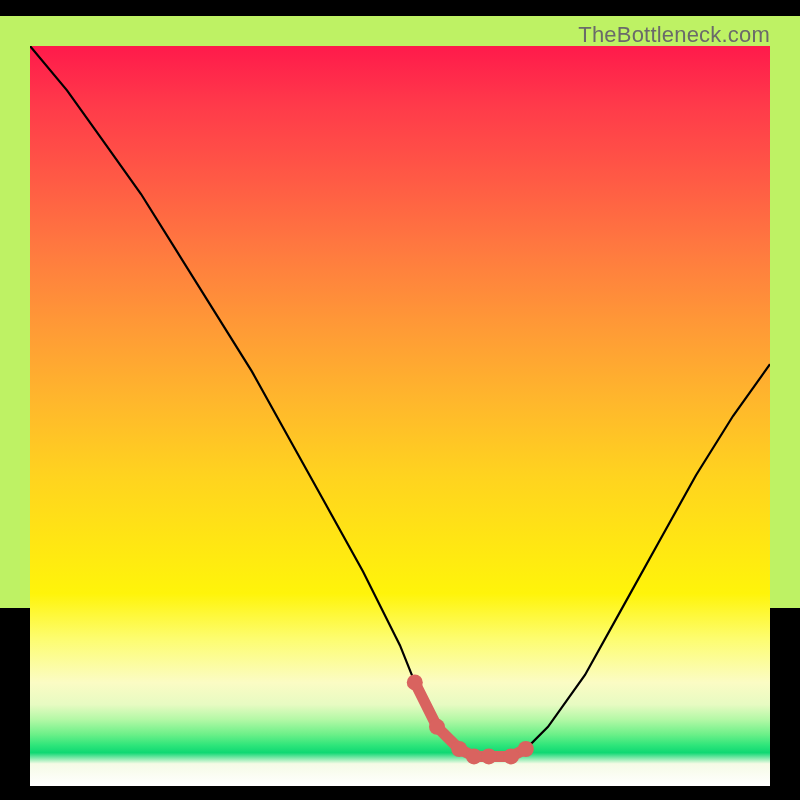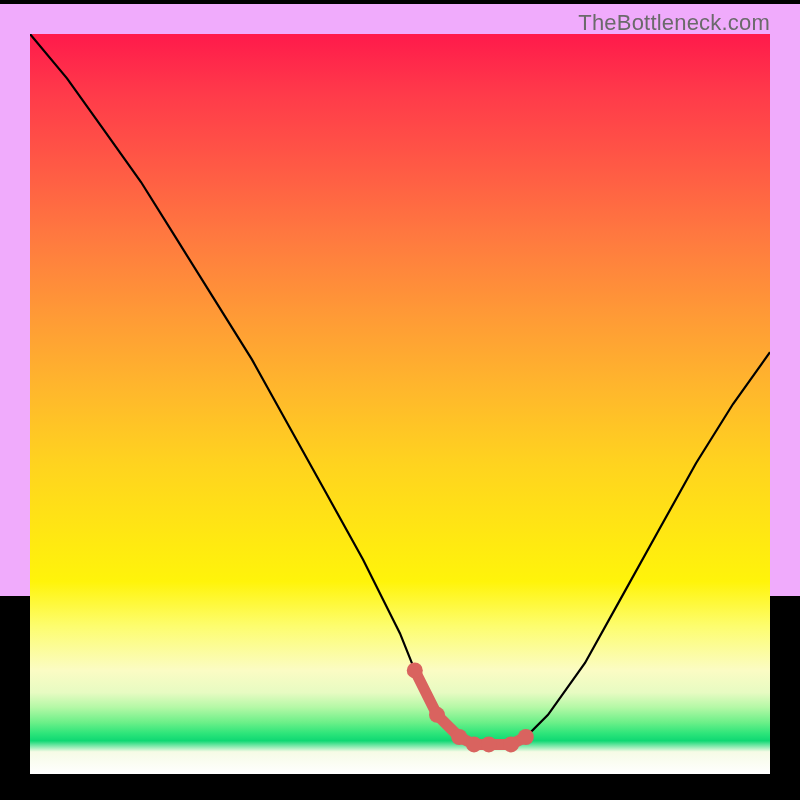--- a/index.html
+++ b/index.html
@@ -7,24 +7,24 @@
     padding: 0;
     width: 800px;
     height: 800px;
     background: #000;
     overflow: hidden;
     font-family: Arial, Helvetica, sans-serif;
   }
   .frame {
     position: absolute;
     left: 0;
-    top: 4px;
+    top: 16px;
     width: 800px;
     height: 592px;
-    background: #f0abfc;
+    background: #bef264;
   }
   .plot-area {
     position: absolute;
     left: 30px;
     top: 30px;
     width: 740px;
     height: 740px;
     
     background: linear-gradient(
       to bottom,

